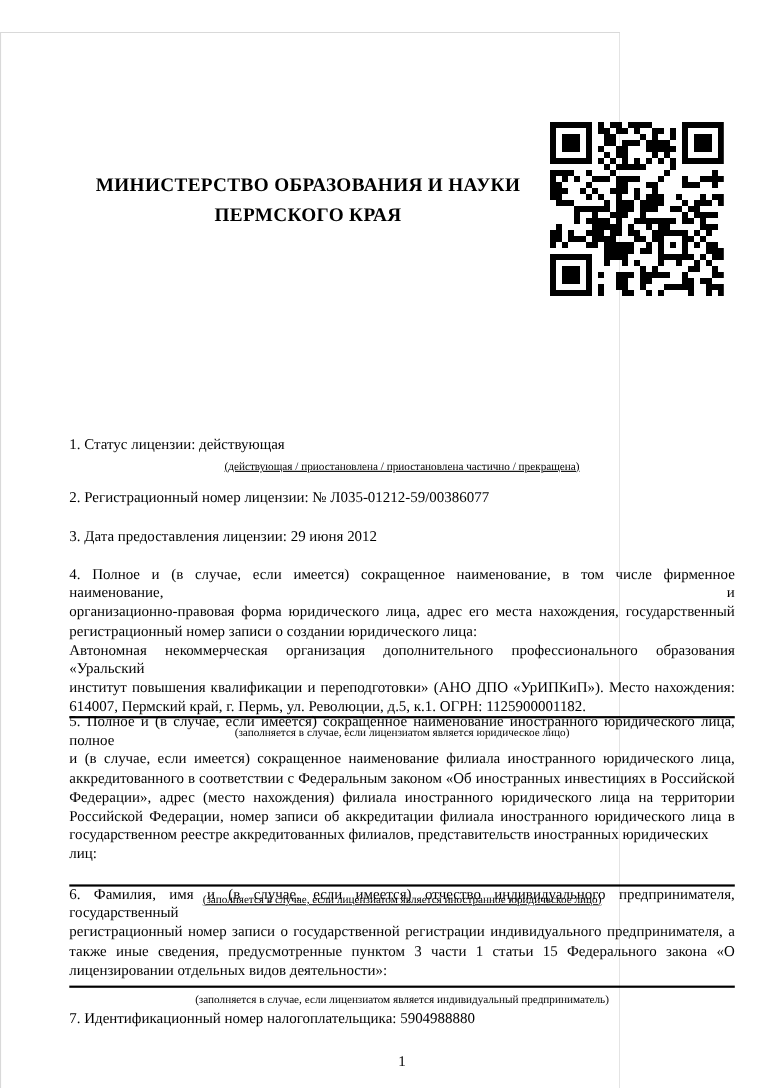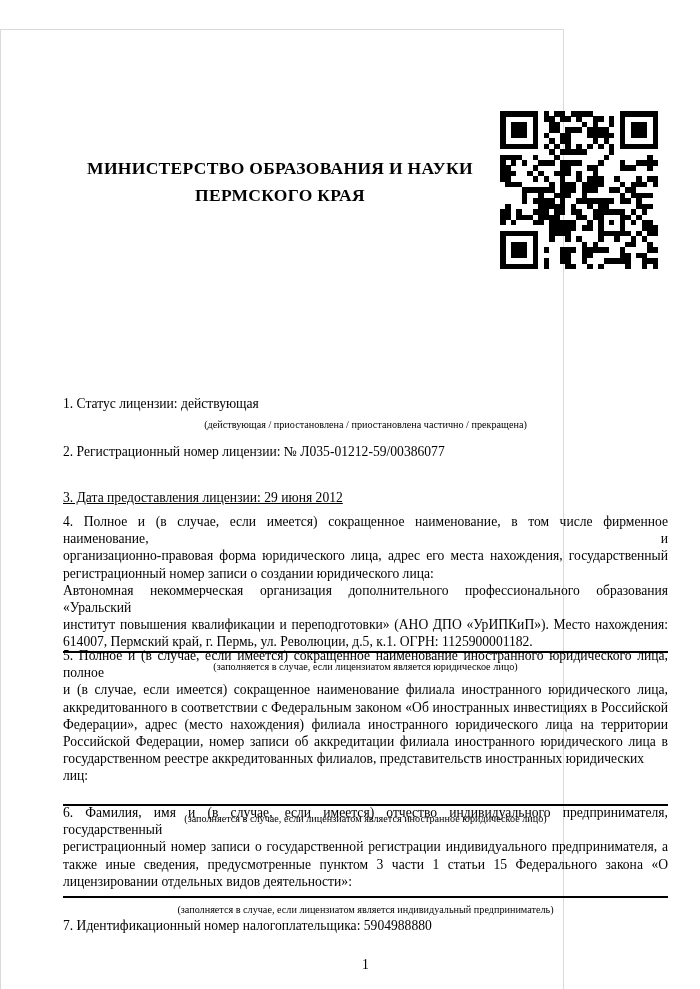--- a/index.html
+++ b/index.html
@@ -28,36 +28,36 @@
   .qr-box svg { display:block; width:158px; height:158px; }
   .qr-box rect { fill:#000; shape-rendering:crispEdges; }
 
   
   .intro { top:302px; left:63px; width:605px; text-align:center; font-size:14.5px; line-height:17.7px; }
 
   
   .sec { left:63px; width:605px; font-size:13.6px; line-height:17.2px; }
   .sec1 { top:366px; }
   .sec2 { top:414px; }
-  .sec3 { top:460px;text-decoration:underline; }
+  .sec3 { top:450px; }
   .sec4 { top:484px; }
   .sec5 { top:618px; }
   .sec6 { top:775px; }
   .sec7 { top:888px; }
   .pagenum { top:927px; left:63px; width:605px; text-align:center; font-size:13.6px; line-height:17.2px; }
 
   .jline { text-align:justify; text-align-last:justify; -moz-text-align-last:justify; }
   .lastline { text-align:left; }
 
   .rule { border-top:2px solid #000000; height:0; }
   .rule-m19 { margin-top:19.5px; }
   .rule-m6 { margin-top:6px; }
   .cap { text-align:center; font-size:10.2px; line-height:13px; }
   .cap-m7 { margin-top:7px; }
-  .cap-m55 { margin-top:5.5px; }
+  .cap-m55 { margin-top:5.5px;text-decoration:underline; }
   .cap-m5 { margin-top:5px; }
 </style>
 </head>
 <body>
 
 <div class="page">
 
   <div class="abs qr-box">
     <svg id="qr-svg" viewBox="0 0 158 158" xmlns="http://www.w3.org/2000/svg">
         <rect x="0.00" y="0.00" width="5.50" height="5.50"></rect>

